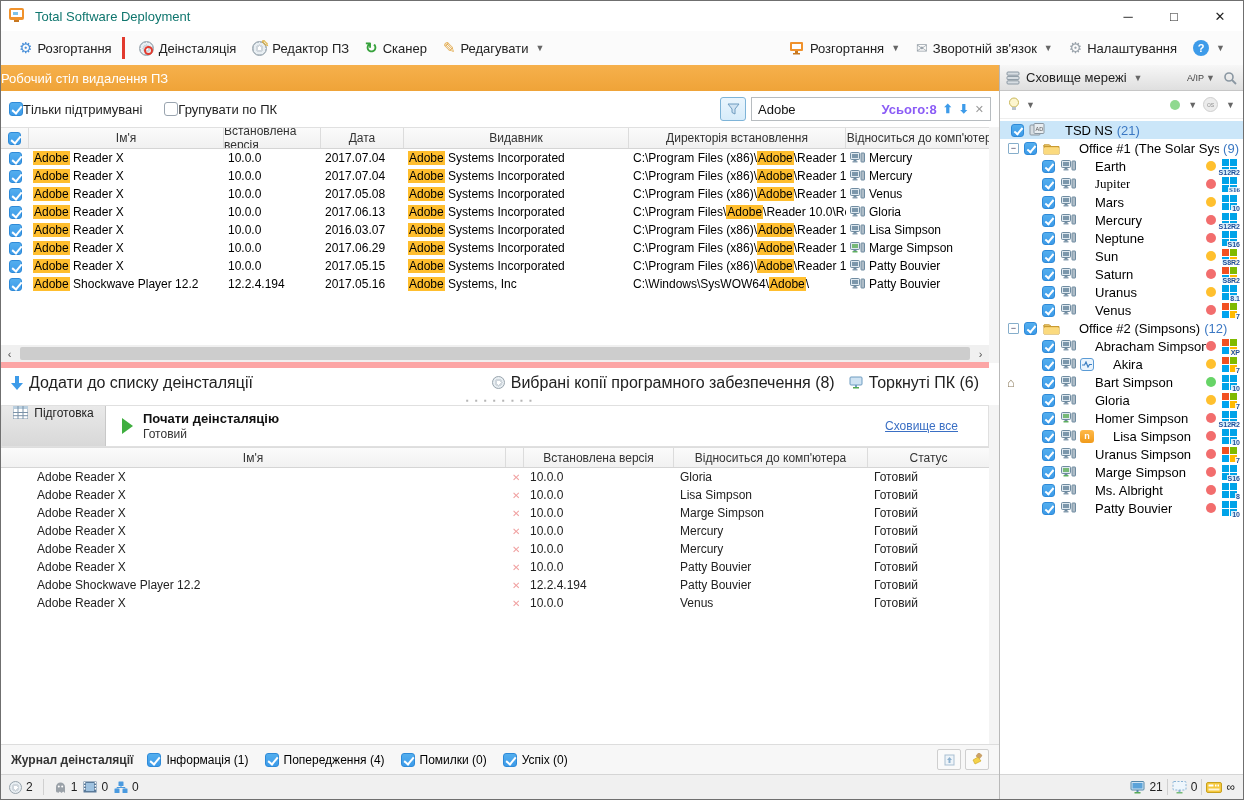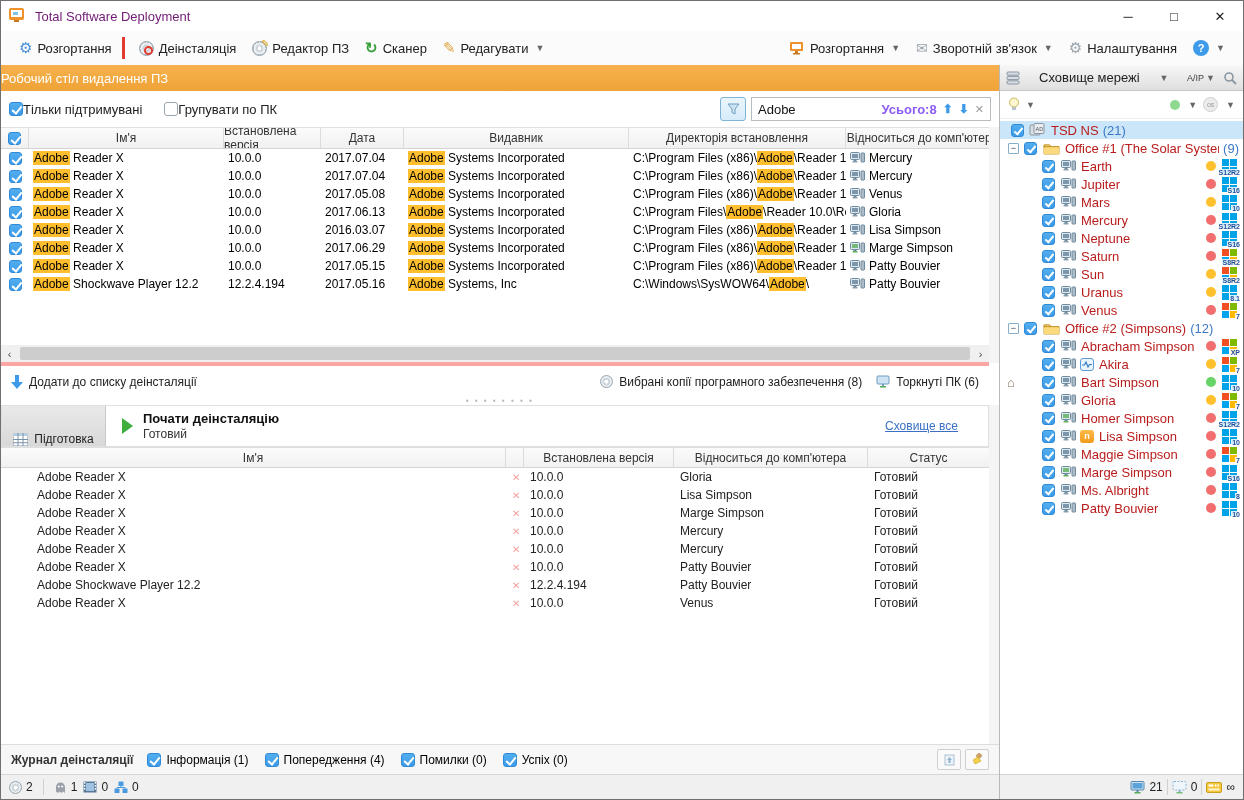--- a/index.html
+++ b/index.html
@@ -2,21 +2,21 @@
 <html><head>
 <meta charset="utf-8">
 <style>
   * { margin:0; padding:0; box-sizing:border-box; }
   html,body { width:1244px; height:800px; font-family:"Liberation Sans", sans-serif; background:#fff; overflow:hidden; }
   .window { position:absolute; inset:0; border:1px solid #6f6f6f; background:#fff; }
 
   
   .titlebar { position:absolute; left:0; top:0; right:0; height:30px; background:#fff; display:flex; align-items:center; }
   .appicon { width:18px; height:16px; margin:0 8px 0 8px; }
-  .title { font-size:13px; color:#701a75; }
+  .title { font-size:13px; color:#0f766e; }
   .wincontrols { margin-left:auto; display:flex; height:100%; }
   .winbtn { width:46px; height:100%; display:flex; align-items:center; justify-content:center; font-size:13px; color:#222; }
 
   
   .toolbar { position:absolute; left:0; top:30px; right:0; height:34px; background:#fbfbfb; display:flex; align-items:center; padding:0 10px; }
   .tbtn { display:flex; align-items:center; gap:5px; padding:4px 8px; font-size:13px; color:#222; border-radius:2px; cursor:default; }
   .redsep { width:3px; height:22px; background:#e23a2e; margin:0 6px 0 2px; }
   .tb-right { margin-left:auto; display:flex; align-items:center; }
   .caret { font-size:9px; color:#666; margin-left:2px; }
   .ic { display:inline-flex; align-items:center; justify-content:center; }
@@ -65,30 +65,30 @@
   .c-comp { flex:1; }
   .t1row .cb { width:13px; height:13px; }
   mark { background:#ffbe2e; color:#000; padding:0 1px; }
 
   
   .hscroll { position:absolute; left:0; top:280px; right:10px; height:17px; background:#f0f0f0; display:flex; align-items:center; }
   .harrow { width:17px; text-align:center; color:#505050; font-size:11px; }
   .hthumb { height:13px; background:#cdcdcd; border-radius:2px; flex:1; margin:0 2px; }
 
   
-  .action-row { position:absolute; left:0; top:297px; right:10px; height:35px; border-top:4px solid #fca5a5; display:flex; align-items:center; padding:0 10px; font-size:12px; color:#222; background:#fff; }
+  .action-row { position:absolute; left:0; top:297px; right:10px; height:35px; border-top:6px solid #fca5a5; display:flex; align-items:center; padding:0 10px; font-size:16px; color:#222; background:#fff; }
   .alink { display:flex; align-items:center; gap:6px; }
   .aright { margin-left:auto; display:flex; align-items:center; gap:14px; }
 
   .splitter { position:absolute; left:0; top:332px; right:0; height:8px; display:flex; align-items:center; justify-content:center; background:#fff; }
   .splitter span { letter-spacing:2px; color:#b5b5b5; font-size:8px; line-height:4px; }
 
   
   .prep { position:absolute; left:0; top:340px; right:10px; height:42px; background:#f4f4f4; border:1px solid #e0e0e0; display:flex; align-items:stretch; }
-  .tabbtn { width:104px; background:linear-gradient(#e9e9e9,#d8d8d8); border-right:1px solid #c8c8c8; display:flex; align-items:flex-end; justify-content:center; gap:6px; font-size:12px; color:#222; }
+  .tabbtn { width:104px; background:linear-gradient(#e9e9e9,#d8d8d8); border-right:1px solid #c8c8c8; display:flex; align-items:flex-start; justify-content:center; gap:6px; font-size:12px; color:#222; }
   .startbtn { display:flex; align-items:center; gap:10px; padding:0 16px; background:#fff; flex:1; }
   .play { width:0; height:0; border-left:11px solid #3fae3f; border-top:8px solid transparent; border-bottom:8px solid transparent; }
   .startlines .l1 { font-size:13px; font-weight:bold; color:#111; }
   .startlines .l2 { font-size:12px; color:#333; margin-top:1px; }
   .clearall { margin-left:auto; align-self:center; margin-right:14px; font-size:12px; color:#3a6fc4; text-decoration:underline; }
 
   
   .t2 { position:absolute; left:0; top:382px; right:10px; font-size:12px; }
   .t2 .hdr { display:flex; height:21px; background:linear-gradient(#fbfbfb,#f1f1f1); border-top:1px solid #ddd; border-bottom:1px solid #d5d5d5; color:#333; }
   .t2 .hdr > div { display:flex; align-items:center; justify-content:center; border-right:1px solid #dcdcdc; }
@@ -107,32 +107,32 @@
   .journal .cbwrap { margin-right:16px; gap:5px; }
   .jicons { margin-left:auto; display:flex; gap:4px; }
   .jicon { width:24px; height:21px; border:1px solid #cfcfcf; background:#fafafa; border-radius:2px; display:flex; align-items:center; justify-content:center; }
 
   .statusbar { position:absolute; left:0; bottom:0; right:0; height:25px; background:#f0f0f0; border-top:1px solid #d5d5d5; display:flex; align-items:center; padding:0 8px; font-size:12px; color:#222; gap:6px; }
   .sdiv { width:1px; height:16px; background:#d0d0d0; margin:0 4px; }
   .sitem { display:flex; align-items:center; gap:4px; }
 
   
   .sidebar { position:absolute; left:998px; top:64px; right:0; bottom:0; background:#fff; border-left:1px solid #b9b9b9; }
-  .sb-hdr { position:absolute; left:0; top:0; right:0; height:26px; background:linear-gradient(#f7f7f7,#dfdfdf); border-bottom:1px solid #c6c6c6; display:flex; align-items:center; padding:0 6px; font-size:13px; color:#222; gap:18px; }
+  .sb-hdr { position:absolute; left:0; top:0; right:0; height:26px; background:linear-gradient(#f7f7f7,#dfdfdf); border-bottom:1px solid #c6c6c6; display:flex; align-items:center; padding:0 6px; font-size:13px; color:#222; gap:5px; }
   .sb-hdr .right { margin-left:auto; display:flex; align-items:center; gap:8px; }
   .aip { font-size:9px; line-height:8px; color:#444; text-align:center; }
   .sb-filter { position:absolute; left:0; top:26px; right:0; height:28px; background:#fff; border-bottom:1px solid #eee; display:flex; align-items:center; padding:0 8px; gap:4px; }
   .sb-filter .right { margin-left:auto; display:flex; align-items:center; gap:6px; }
   .dot { width:10px; height:10px; border-radius:50%; display:inline-block; flex:0 0 auto; }
   .oscirc { width:15px; height:15px; border-radius:50%; background:#ececec; border:1px solid #cfcfcf; font-size:7px; color:#9a9a9a; display:flex; align-items:center; justify-content:center; }
 
   .tree { position:absolute; left:0; top:56px; right:0; bottom:30px; overflow:hidden; font-size:13px; }
   .trow { display:flex; align-items:center; height:18px; padding-right:4px; position:relative; }
   .trow.sel { background:#cbe6f9; }
-  .trow .lbl { margin-left:5px; color:#b91c1c; white-space:nowrap; overflow:hidden; }
+  .trow .lbl { margin-left:19px; color:#000000; white-space:nowrap; overflow:hidden; }
   .trow .cnt { color:#3b78c3; margin-left:4px; }
   .trow .spacer { flex:1; }
   .expander { width:11px; height:11px; border:1px solid #86aecb; background:#fff; color:#335; font-size:9px; line-height:9px; text-align:center; border-radius:1px; flex:0 0 auto; }
   .tcb { width:13px; height:13px; border-radius:3px; background:linear-gradient(#53aeee,#3d9be9); border:1px solid #2e8ad8; position:relative; flex:0 0 auto; margin-left:5px; }
   .tcb::after { content:""; position:absolute; left:3.5px; top:1px; width:3px; height:7px; border:solid #fff; border-width:0 2px 2px 0; transform:rotate(40deg); }
   .os { position:relative; width:17px; height:15px; flex:0 0 auto; margin-left:6px; }
   .os i { position:absolute; width:7px; height:7px; }
   .os i:nth-child(1){ left:0; top:0; } .os i:nth-child(2){ left:8px; top:0; }
   .os i:nth-child(3){ left:0; top:8px; } .os i:nth-child(4){ left:8px; top:8px; }
   .os.blue i { background:#00a3e8; }
@@ -773,21 +773,21 @@
           <span class="spacer"></span>
           <span class="dot" style="background: rgb(255, 192, 46);"></span>
           <span class="os blue">
             <i></i>
             <i></i>
             <i></i>
             <i></i>
             <em>S12R2</em>
           </span>
         </div>
-        <div class="trow" style="padding-left: 42px;">
+        <div class="trow" style="padding-left: 42px; font-family: Liberation Serif, serif;">
           <span class="tcb" style="margin-left: 0px;"></span>
           <span class="ic" style="margin-left: 6px;">
             <svg width="15" height="12" viewBox="0 0 15 12">
               <rect x="0.5" y="0.5" width="9" height="7" rx="1" fill="#dfe9f0" stroke="#6f8ba0"></rect>
               <rect x="2" y="2" width="6" height="4" fill="#7c97ab"></rect>
               <rect x="3.5" y="8" width="3" height="1.2" fill="#6f8ba0"></rect>
               <rect x="2.5" y="9.2" width="5" height="1.2" fill="#6f8ba0"></rect>
               <rect x="11" y="1" width="3.5" height="9" rx="0.5" fill="#aebcc7" stroke="#6f8ba0"></rect>
             </svg>
           </span>
@@ -872,45 +872,45 @@
           <span class="tcb" style="margin-left: 0px;"></span>
           <span class="ic" style="margin-left: 6px;">
             <svg width="15" height="12" viewBox="0 0 15 12">
               <rect x="0.5" y="0.5" width="9" height="7" rx="1" fill="#dfe9f0" stroke="#6f8ba0"></rect>
               <rect x="2" y="2" width="6" height="4" fill="#7c97ab"></rect>
               <rect x="3.5" y="8" width="3" height="1.2" fill="#6f8ba0"></rect>
               <rect x="2.5" y="9.2" width="5" height="1.2" fill="#6f8ba0"></rect>
               <rect x="11" y="1" width="3.5" height="9" rx="0.5" fill="#aebcc7" stroke="#6f8ba0"></rect>
             </svg>
           </span>
+          <span class="lbl">Sun</span>
+          <span class="spacer"></span>
+          <span class="dot" style="background: rgb(255, 192, 46);"></span>
+          <span class="os win7">
+            <i></i>
+            <i></i>
+            <i></i>
+            <i></i>
+            <em>S8R2</em>
+          </span>
+        </div>
+        <div class="trow" style="padding-left: 42px;">
+          <span class="tcb" style="margin-left: 0px;"></span>
+          <span class="ic" style="margin-left: 6px;">
+            <svg width="15" height="12" viewBox="0 0 15 12">
+              <rect x="0.5" y="0.5" width="9" height="7" rx="1" fill="#dfe9f0" stroke="#6f8ba0"></rect>
+              <rect x="2" y="2" width="6" height="4" fill="#7c97ab"></rect>
+              <rect x="3.5" y="8" width="3" height="1.2" fill="#6f8ba0"></rect>
+              <rect x="2.5" y="9.2" width="5" height="1.2" fill="#6f8ba0"></rect>
+              <rect x="11" y="1" width="3.5" height="9" rx="0.5" fill="#aebcc7" stroke="#6f8ba0"></rect>
+            </svg>
+          </span>
           <span class="lbl">Saturn</span>
           <span class="spacer"></span>
           <span class="dot" style="background: rgb(242, 109, 109);"></span>
-          <span class="os win7">
-            <i></i>
-            <i></i>
-            <i></i>
-            <i></i>
-            <em>S8R2</em>
-          </span>
-        </div>
-        <div class="trow" style="padding-left: 42px;">
-          <span class="tcb" style="margin-left: 0px;"></span>
-          <span class="ic" style="margin-left: 6px;">
-            <svg width="15" height="12" viewBox="0 0 15 12">
-              <rect x="0.5" y="0.5" width="9" height="7" rx="1" fill="#dfe9f0" stroke="#6f8ba0"></rect>
-              <rect x="2" y="2" width="6" height="4" fill="#7c97ab"></rect>
-              <rect x="3.5" y="8" width="3" height="1.2" fill="#6f8ba0"></rect>
-              <rect x="2.5" y="9.2" width="5" height="1.2" fill="#6f8ba0"></rect>
-              <rect x="11" y="1" width="3.5" height="9" rx="0.5" fill="#aebcc7" stroke="#6f8ba0"></rect>
-            </svg>
-          </span>
-          <span class="lbl">Sun</span>
-          <span class="spacer"></span>
-          <span class="dot" style="background: rgb(255, 192, 46);"></span>
           <span class="os win7">
             <i></i>
             <i></i>
             <i></i>
             <i></i>
             <em>S8R2</em>
           </span>
         </div>
         <div class="trow" style="padding-left: 42px;">
           <span class="tcb" style="margin-left: 0px;"></span>
@@ -1112,21 +1112,21 @@
           <span class="tcb" style="margin-left: 0px;"></span>
           <span class="ic" style="margin-left: 6px;">
             <svg width="15" height="12" viewBox="0 0 15 12">
               <rect x="0.5" y="0.5" width="9" height="7" rx="1" fill="#dfe9f0" stroke="#6f8ba0"></rect>
               <rect x="2" y="2" width="6" height="4" fill="#7c97ab"></rect>
               <rect x="3.5" y="8" width="3" height="1.2" fill="#6f8ba0"></rect>
               <rect x="2.5" y="9.2" width="5" height="1.2" fill="#6f8ba0"></rect>
               <rect x="11" y="1" width="3.5" height="9" rx="0.5" fill="#aebcc7" stroke="#6f8ba0"></rect>
             </svg>
           </span>
-          <span class="lbl">Maggie Simpson</span>
+          <span class="lbl">Uranus Simpson</span>
           <span class="spacer"></span>
           <span class="dot" style="background: rgb(242, 109, 109);"></span>
           <span class="os win7">
             <i></i>
             <i></i>
             <i></i>
             <i></i>
             <em>7</em>
           </span>
         </div>

